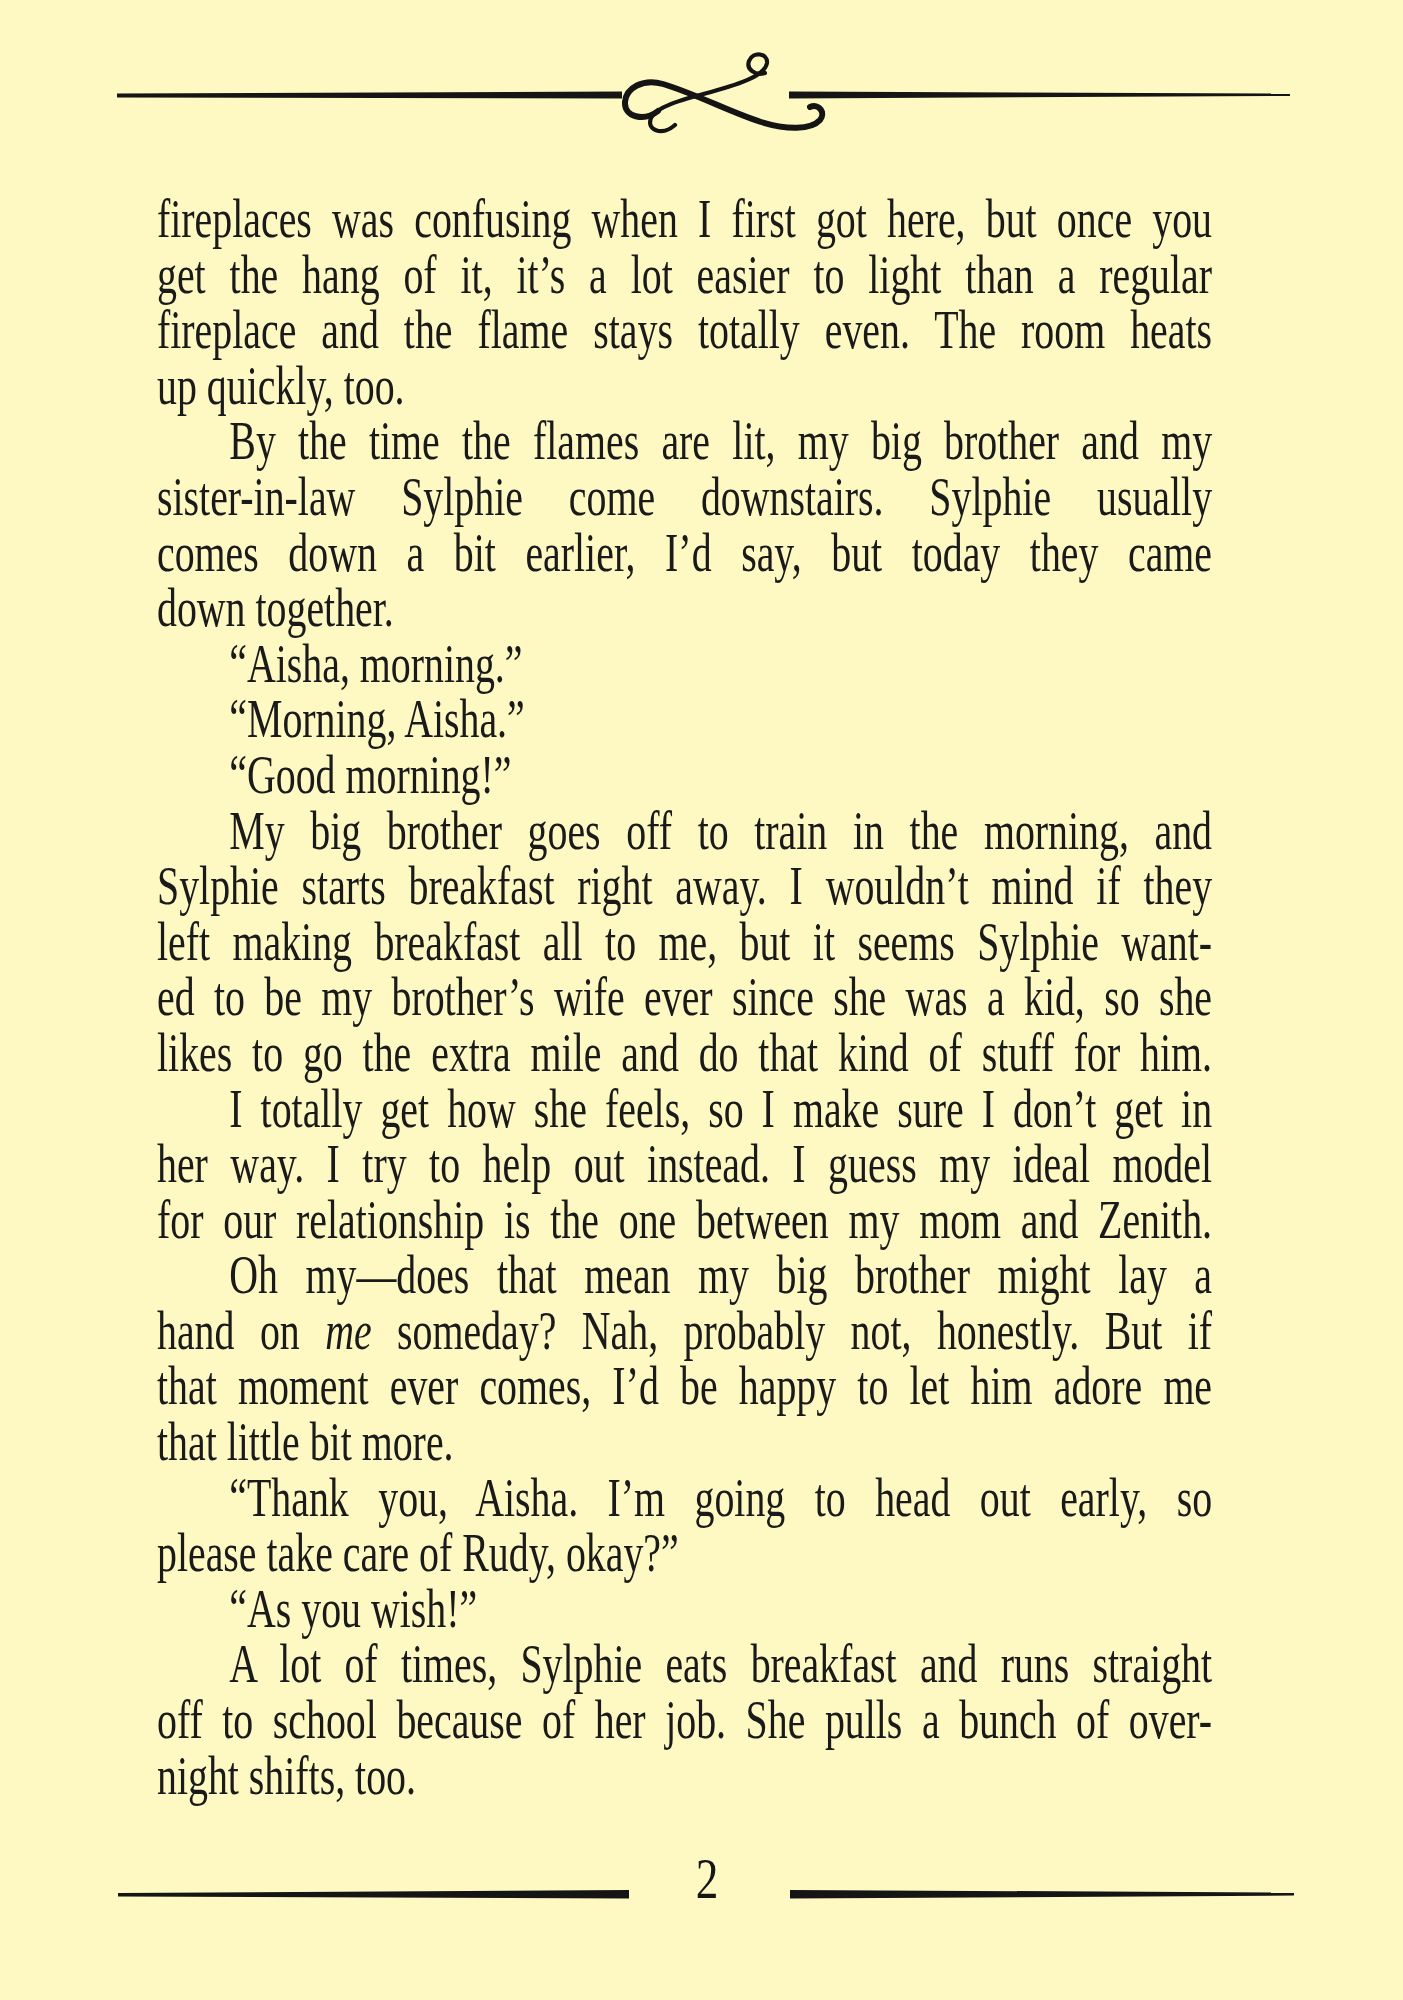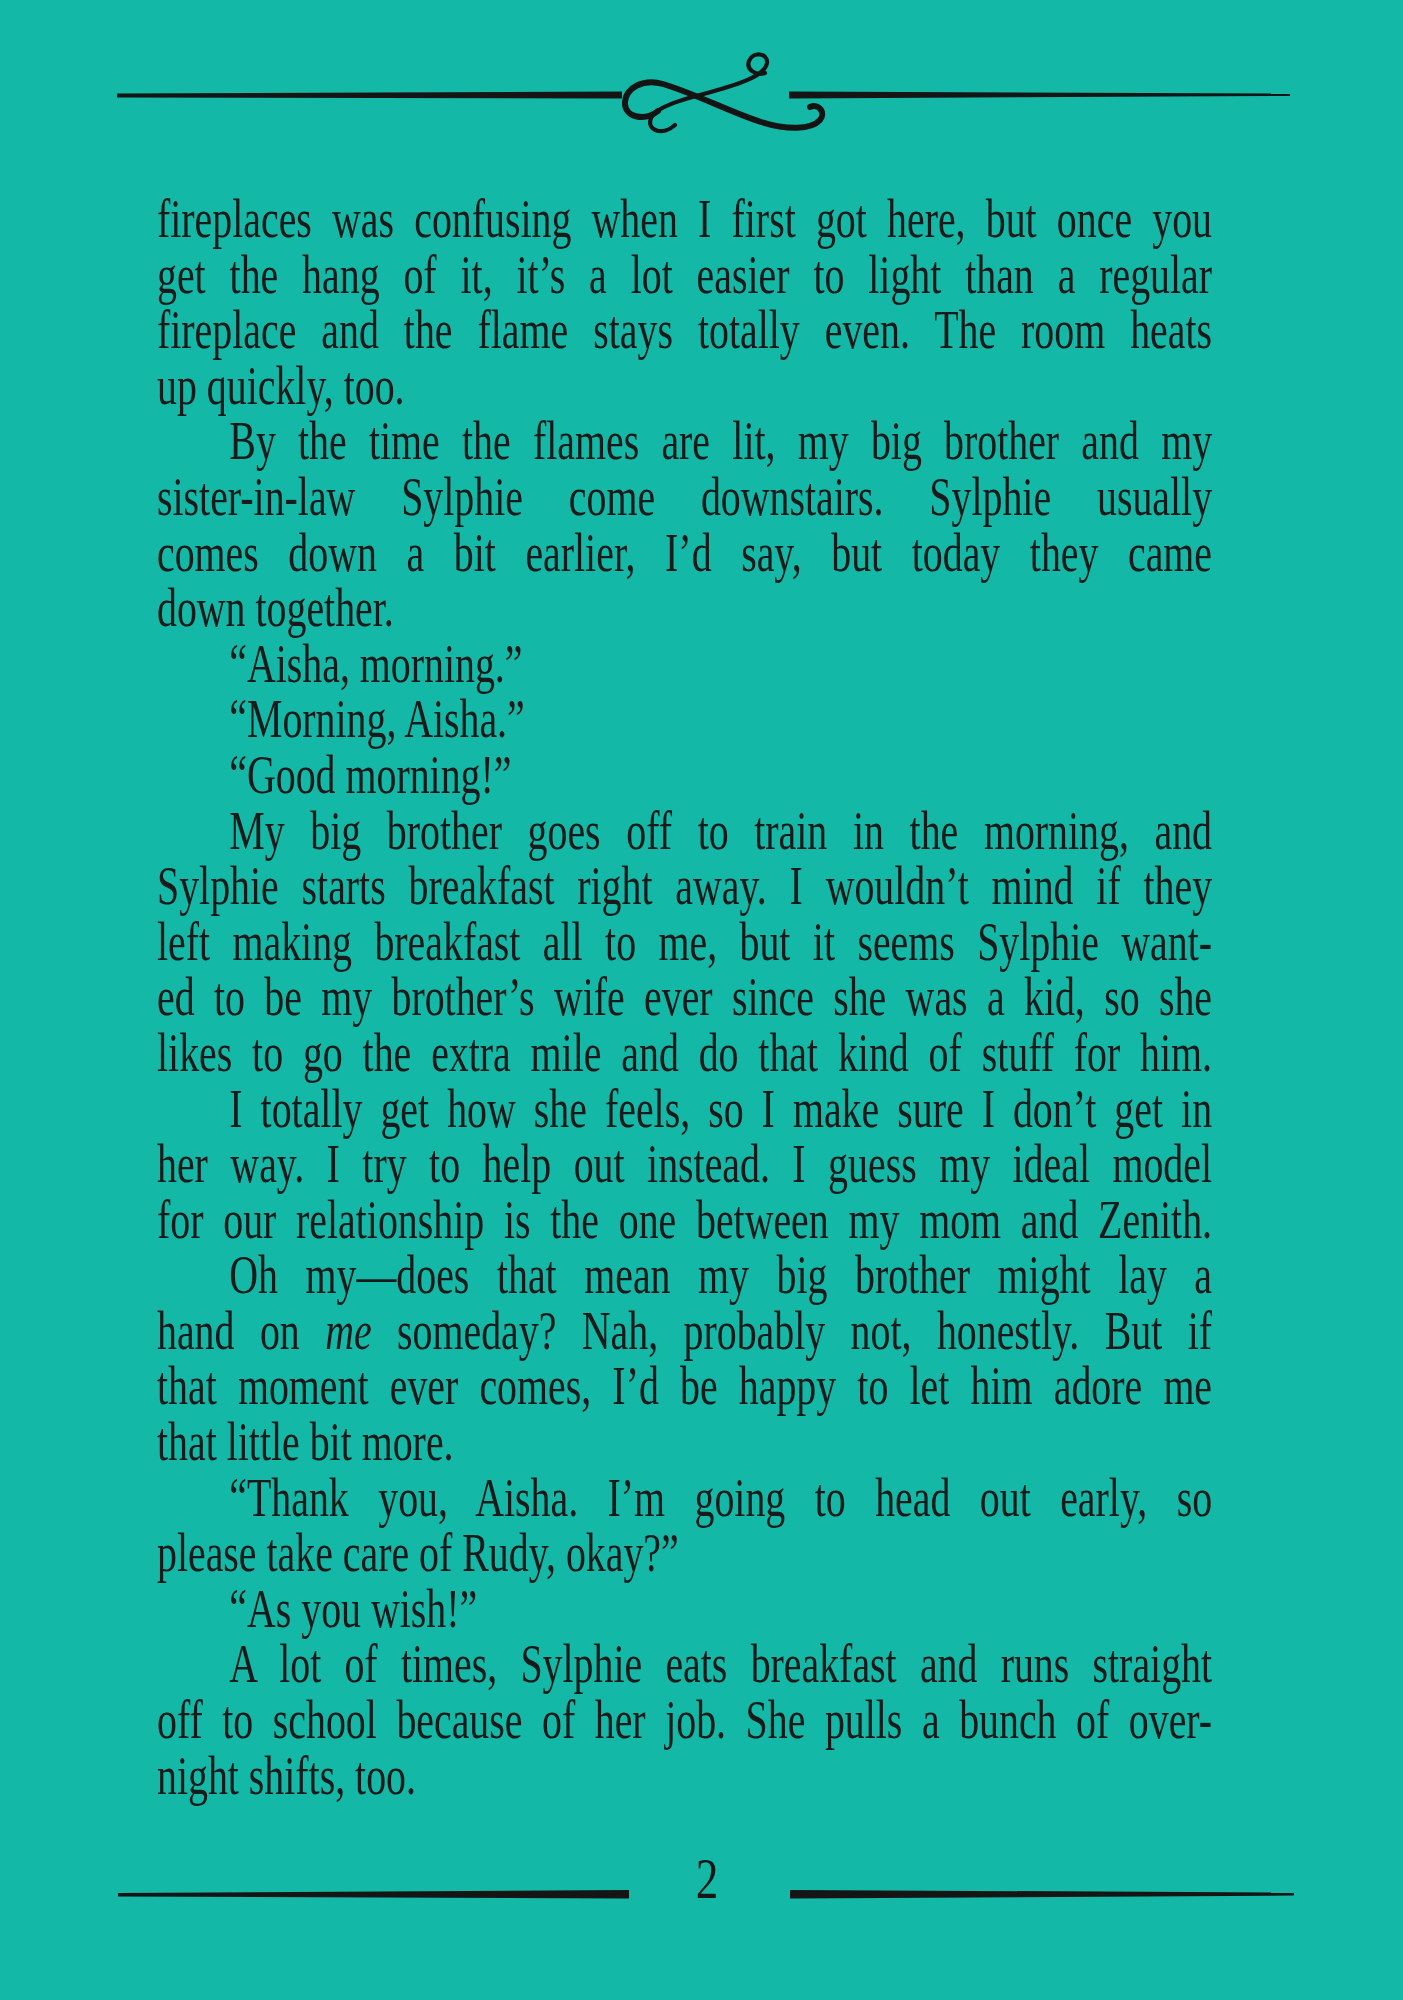--- a/index.html
+++ b/index.html
@@ -4,21 +4,21 @@
 <style>
   html, body {
     margin: 0;
     padding: 0;
     background: #ffffff;
   }
   .page {
     position: relative;
     width: 1403px;
     height: 2000px;
-    background: #14b8a6;
+    background: #fef9c3;
     overflow: hidden;
     font-family: "Liberation Serif", "DejaVu Serif", serif;
   }
   .deco-svg {
     position: absolute;
     left: 0;
     top: 0;
   }
   .flourish-svg {
     position: absolute;

